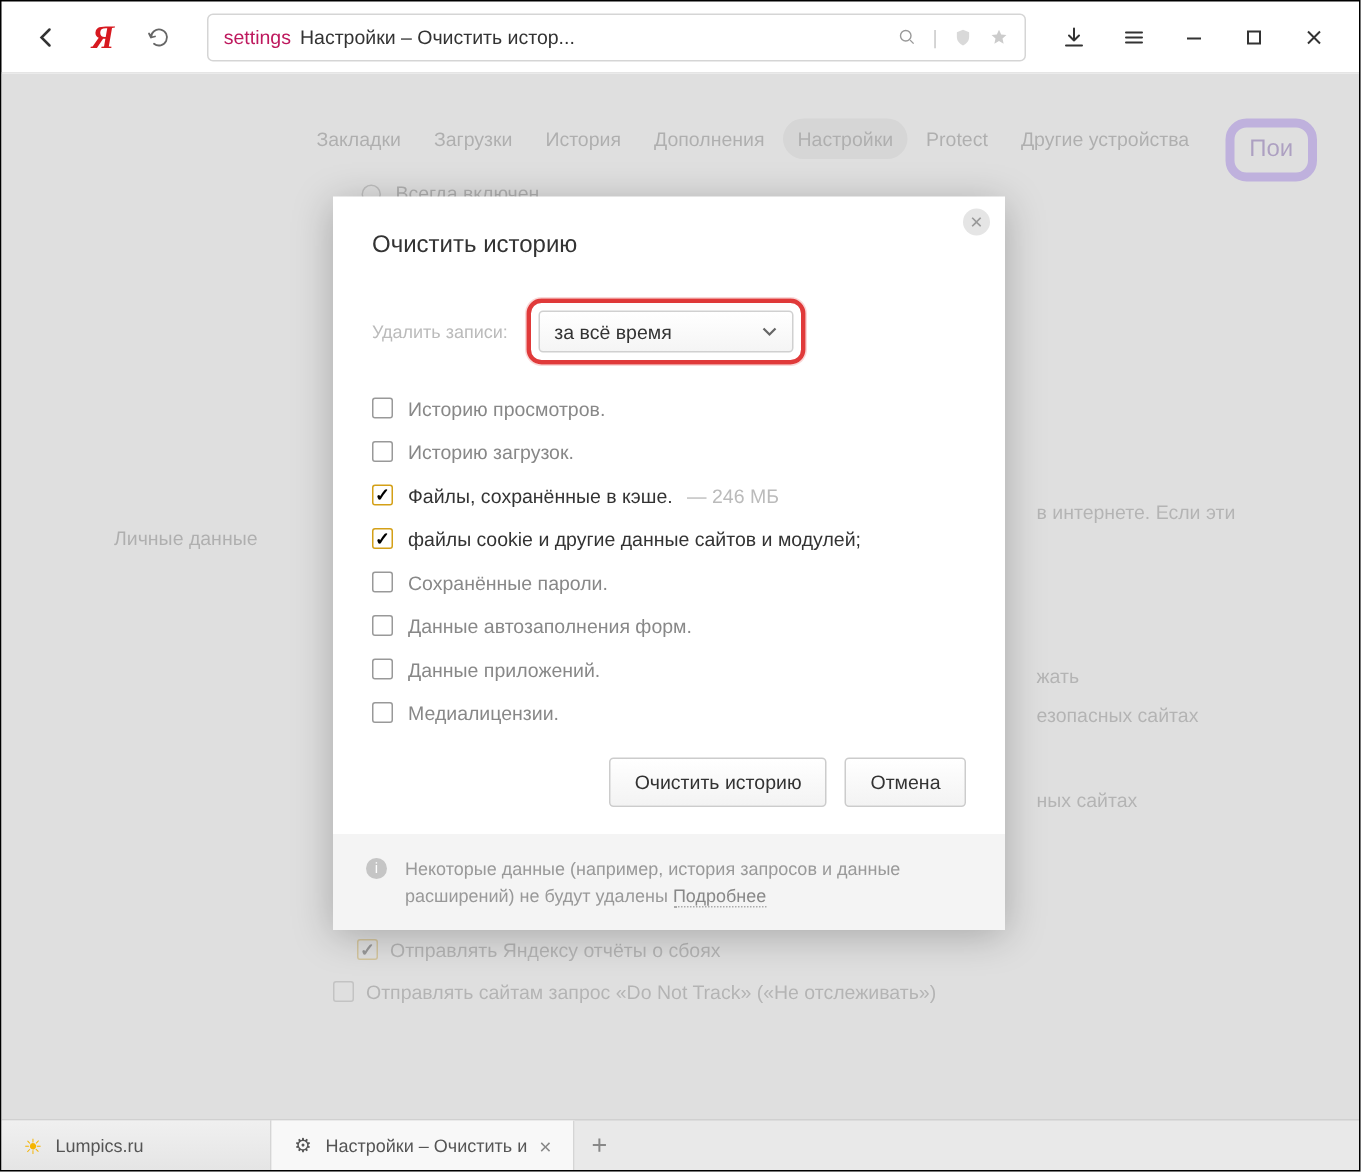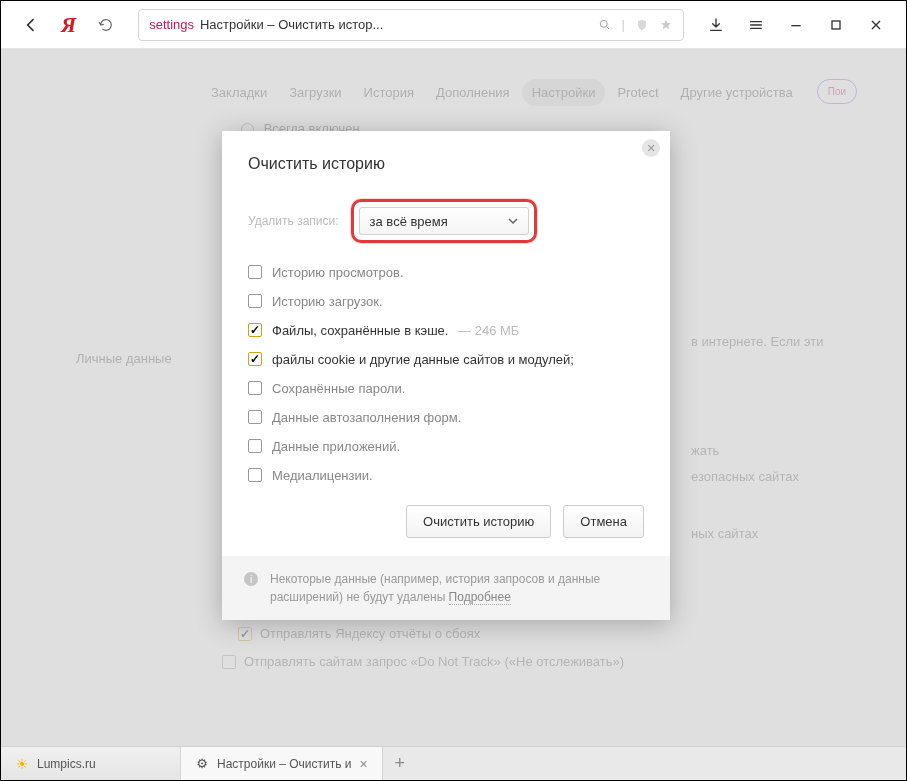--- a/index.html
+++ b/index.html
@@ -16,28 +16,28 @@
 .addr-right svg { width: 14px; height: 14px; }
 .star-sep { color: #ccc; }
 
 
 .page { position: absolute; top: 48px; left: 0; right: 0; bottom: 34px; background: #fff; }
 .overlay { position: absolute; inset: 0; background: rgba(210,210,210,0.72); }
 
 .nav-tabs { position: absolute; top: 30px; left: 200px; display: flex; gap: 2px; align-items: flex-start; font-size: 13px; color: #555; }
 .nav-tabs span { padding: 6px 10px; border-radius: 14px; cursor: pointer; }
 .nav-tabs span.active { background: #dedede; }
-.search-pill { border: 1px solid #8b5cf6; border-radius: 14px; padding: 4px 10px; font-size: 10px; color: #be185d; margin-left: 12px;}
+.search-pill { border: 6px solid #8b5cf6; border-radius: 14px; padding: 4px 10px; font-size: 16px; color: #4c1d95; margin-left: 12px;}
 
 .always-on { position: absolute; top: 72px; left: 240px; font-size: 13px; color: #555; }
 .radio-circle { display: inline-block; width: 13px; height: 13px; border: 1px solid #888; border-radius: 50%; vertical-align: middle; margin-right: 6px;}
 
 .section-label { position: absolute; top: 302px; left: 75px; font-size: 13px; color: #555; }
 .bg-text { position: absolute; font-size: 13px; color: #666; }
-.bg-check-row { position: absolute; display: flex; align-items: flex-end; gap: 8px; font-size: 13px; color: #666; }
+.bg-check-row { position: absolute; display: flex; align-items: flex-start; gap: 8px; font-size: 13px; color: #666; }
 .chk { width: 14px; height: 14px; border: 1px solid #999; background: #fff; border-radius: 2px; display: inline-flex; align-items: center; justify-content: center;}
 .chk.checked { border-color: #d4a017; }
 .chk.checked::after { content: "✓"; font-size: 12px; color: #000; font-weight: bold; line-height: 1; }
 
 
 .dialog { position: absolute; top: 82px; left: 221px; width: 448px; background: #fff; box-shadow: 0 4px 25px rgba(0,0,0,0.25); z-index: 10; }
 .dialog-close { position: absolute; top: 8px; right: 10px; width: 18px; height: 18px; border-radius: 50%; background: #e5e5e5; color: #999; display: flex; align-items: center; justify-content: center; font-size: 11px; cursor: pointer; }
 .dialog-body { padding: 24px 26px 18px 26px; }
 .dialog-title { font-size: 16px; color: #333; margin-bottom: 26px; }
 .time-row { display: flex; align-items: center; gap: 12px; margin-bottom: 22px; }

